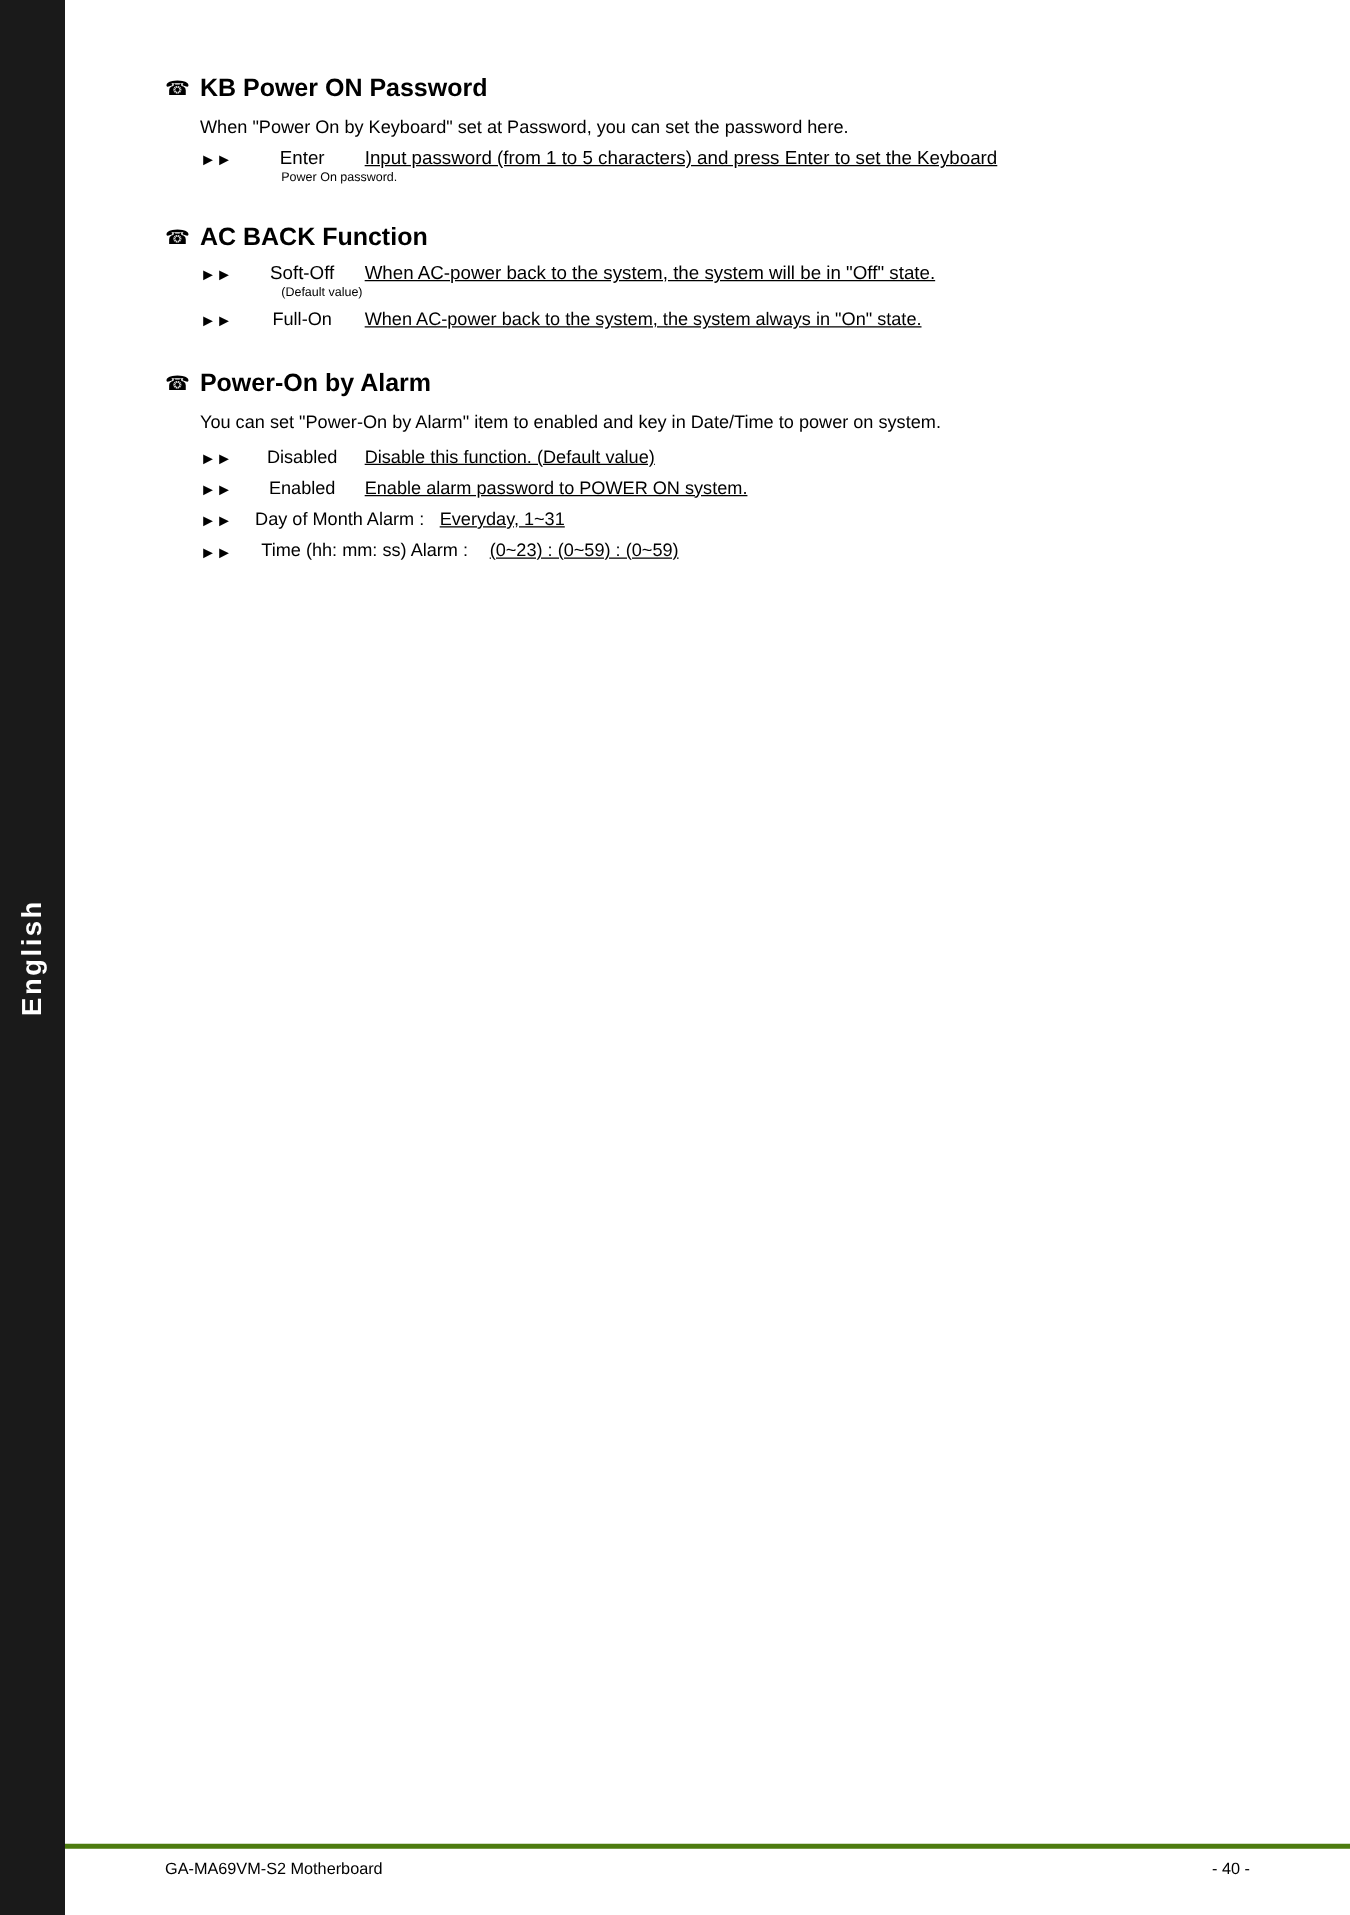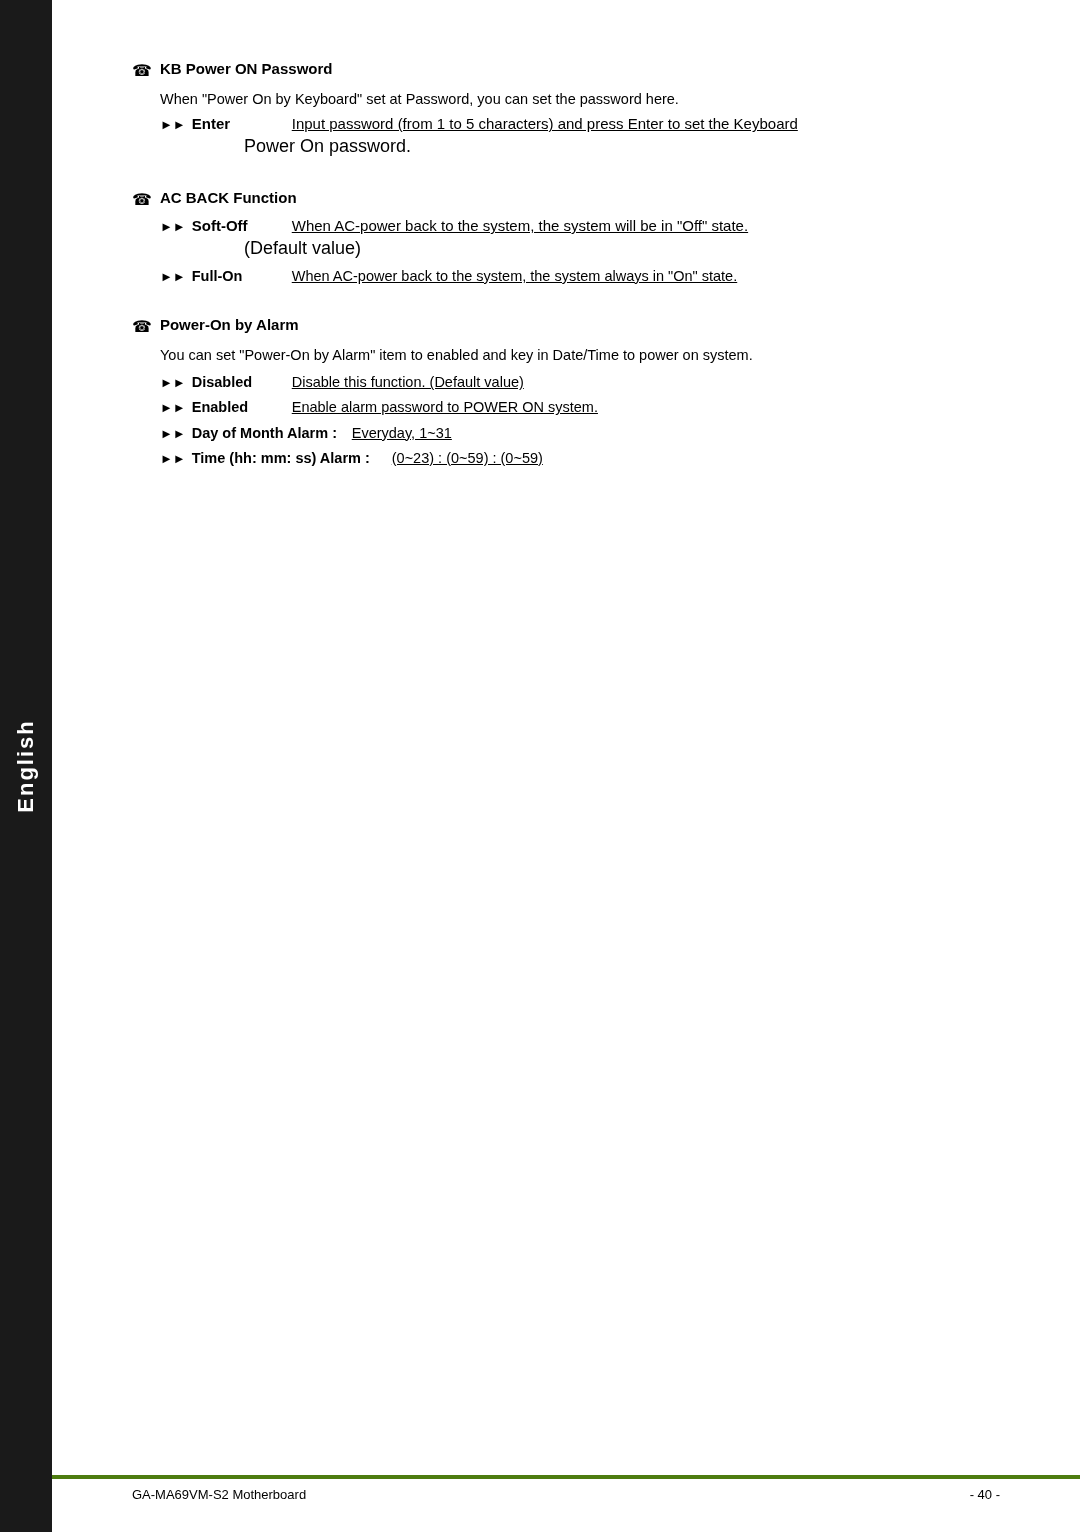--- a/index.html
+++ b/index.html
@@ -67,21 +67,21 @@
     }
 
     .phone-icon {
       font-size: 16px;
       margin-right: 8px;
       margin-top: 1px;
       color: #000;
     }
 
     .section-title {
-      font-size: 15px;
+      font-size: 20px;
       font-weight: bold;
     }
 
     
     .section-body {
       margin-left: 28px;
       margin-bottom: 4px;
       line-height: 1.6;
       font-size: 14.5px;
     }
@@ -98,21 +98,22 @@
 
     .arrow {
       margin-right: 6px;
       font-size: 13px;
       min-width: 18px;
       margin-top: 2px;
     }
 
     .bullet-label {
       min-width: 100px;
-      font-weight: bold;
+      font-weight: normal;
+      text-align: center;
     }
 
     .bullet-desc {
       flex: 1;
       text-decoration: underline;
     }
 
     
     .bullet-item-multiline {
       display: flex;
@@ -120,22 +121,22 @@
       margin-left: 28px;
       margin-bottom: 2px;
     }
 
     .bullet-first-line {
       display: flex;
       align-items: flex-start;
     }
 
     .bullet-continuation {
-      margin-left: 84px;
-      font-size: 18px;
+      margin-left: 65px;
+      font-size: 10px;
       line-height: 1.6;
     }
 
     
     .footer {
       position: absolute;
       bottom: 30px;
       left: 52px;
       right: 0;
       padding: 0 80px;

